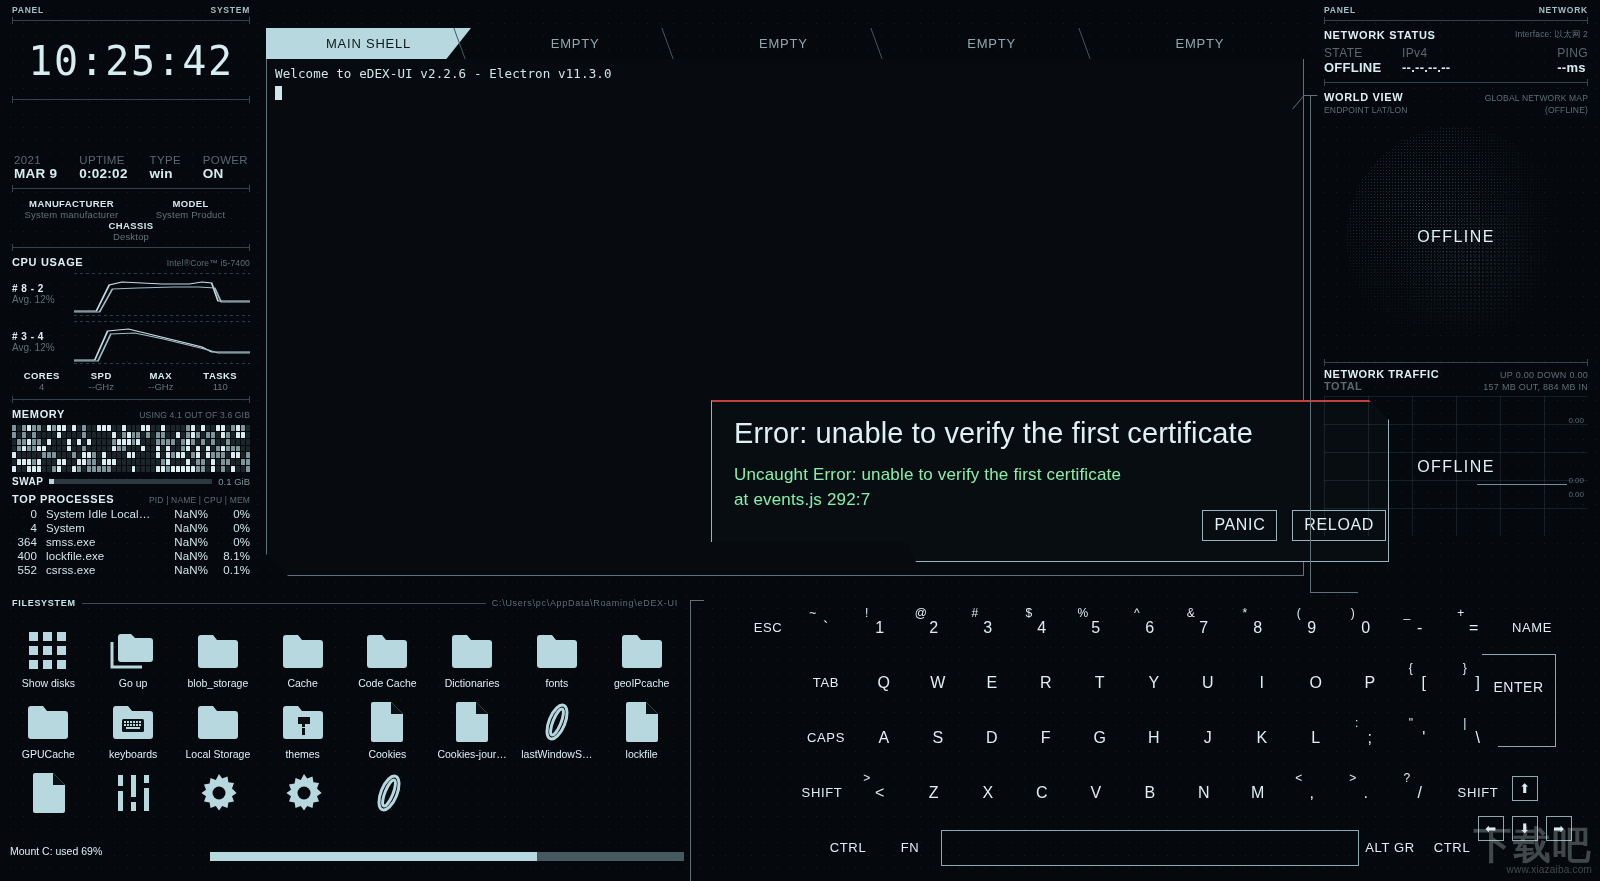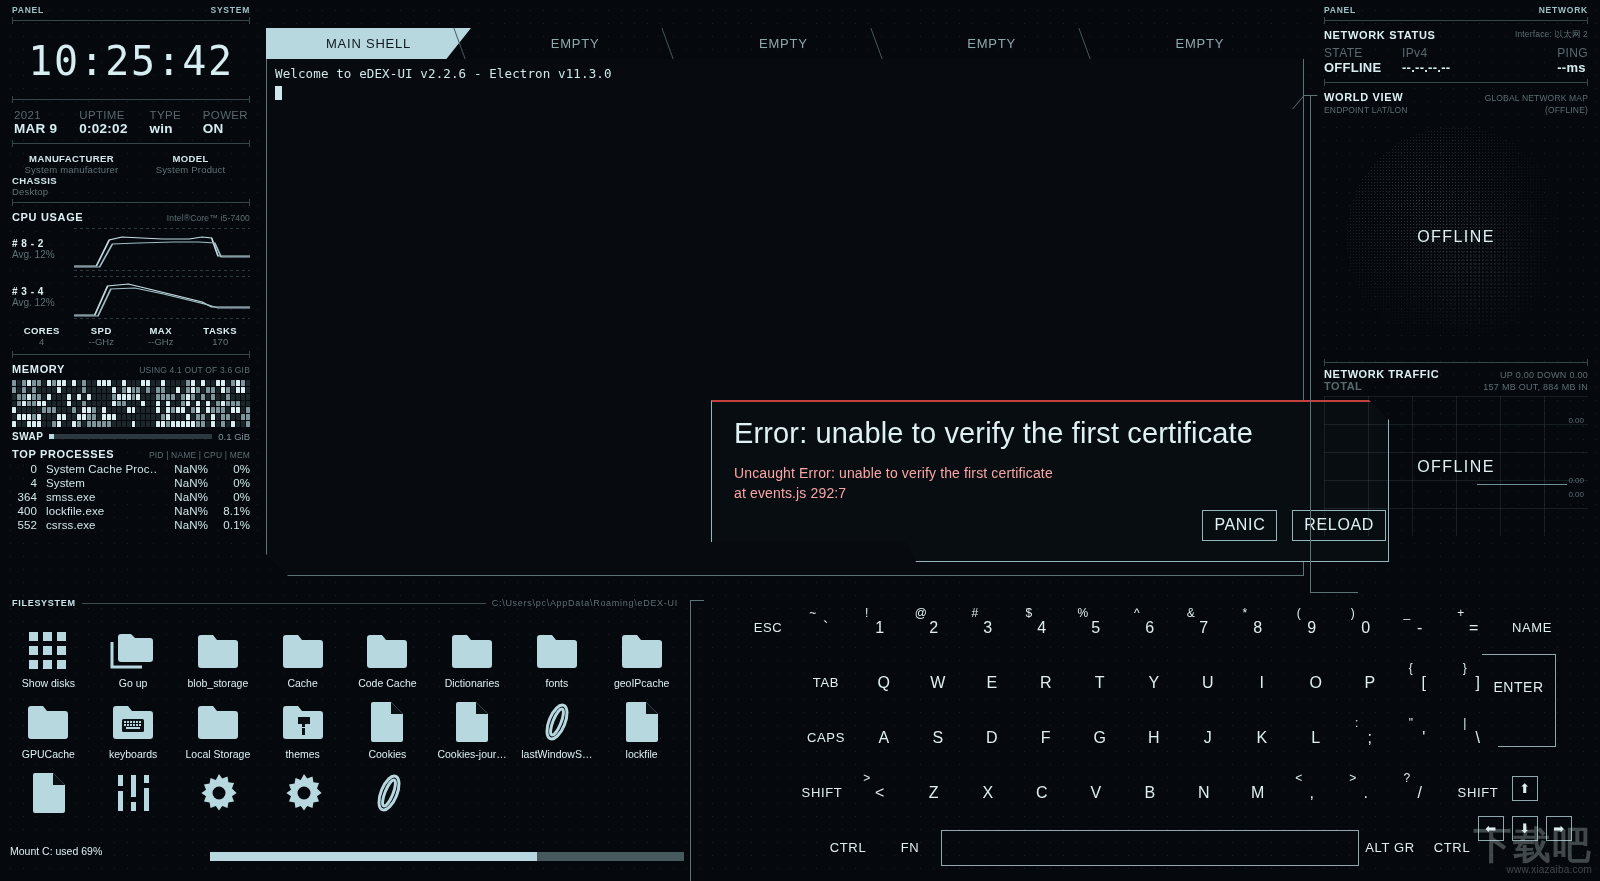--- a/index.html
+++ b/index.html
@@ -37,27 +37,27 @@
   
   #left{ position:absolute; left:0; top:0; width:262px; height:598px; padding:0 12px; }
   #left-top{ display:flex; justify-content:space-between; padding-top:5px; }
   #left-top span{ font-size:8.5px; font-weight:bold; letter-spacing:.09em; color:#9fc0c6; }
   .clock{
     font-size:40px; letter-spacing:.04em; color:#d6eef2; text-align:center;
     font-family:"DejaVu Sans Mono", monospace; padding:12px 0 10px; font-weight:300;
   }
   .syscols{ display:flex; justify-content:space-between; padding:4px 2px 2px; }
   .syscol{ text-align:left; }
-  .syscol .k{ font-size:11.5px; color:#59696e; letter-spacing:.03em; }
+  .syscol .k{ font-size:11.5px; color:#59696e; letter-spacing:.03em;margin-top:45px; }
   .syscol .v{ font-size:13.5px; color:#d6eef2; font-weight:bold; letter-spacing:.02em; }
   .hwrow{ display:flex; justify-content:space-between; padding-top:4px; }
   .hw{ text-align:center; flex:1; }
   .hw .k{ font-size:9.5px; font-weight:bold; color:#d2e8ec; letter-spacing:.04em; }
   .hw .v{ font-size:9.5px; color:#62757a; letter-spacing:.02em; }
-  .hw.center{ text-align:left; }
+  .hw.center{ text-align:center; }
 
   .secthead{ display:flex; justify-content:space-between; align-items:flex-end; padding:3px 0 2px; }
   .secthead .t{ font-size:11px; font-weight:bold; letter-spacing:.06em; color:#dcf0f4; }
   .secthead .s{ font-size:8.5px; color:#5d7076; letter-spacing:.02em; }
 
   .cpublk{ display:flex; align-items:center; height:48px; position:relative; }
   .cpublk .lbl{ width:62px; }
   .cpublk .lbl .n{ font-size:10px; font-weight:bold; color:#dcf0f4; letter-spacing:.05em;}
   .cpublk .lbl .a{ font-size:10px; color:#5d7076; }
   .cpugraph{ flex:1; height:46px; position:relative; }
@@ -102,21 +102,21 @@
   #termtext{ font-family:"DejaVu Sans Mono", monospace; font-size:12.5px; color:#cfe6ea;
     letter-spacing:.01em; line-height:1.45; }
   #caret{ display:inline-block; width:7px; height:14px; background:#cfe6ea; margin-top:3px; }
 
   
   #modal{ position:absolute; left:445px; top:372px; width:678px; height:162px;
     background:#080d11; border:1px solid #93b5bb; border-top:2px solid #c3413c;
     clip-path:polygon(0 0, calc(100% - 20px) 0, 100% 20px, 100% 100%, 205px 100%, 195px calc(100% - 20px), 0 calc(100% - 20px));
     padding:16px 22px 0; }
   #modal h1{ font-size:29px; font-weight:500; color:#dff1f4; letter-spacing:.005em; line-height:1.1; }
-  #modal .msg{ font-size:14px; color:#fca5a5; line-height:1.45; padding-top:13px; letter-spacing:.01em; }
+  #modal .msg{ font-size:17px; color:#86efac; line-height:1.45; padding-top:13px; letter-spacing:.01em; }
   #modal .btns{ position:absolute; right:2px; bottom:20px; display:flex; gap:15px; }
   #modal .btns button{ background:transparent; border:1px solid #93b5bb; color:#dff1f4;
     font-size:16px; letter-spacing:.04em; padding:5px 11px 6px; font-family:inherit; cursor:pointer; }
 
   
   #right{ position:absolute; left:1318px; top:0; width:282px; height:598px; padding:0 12px 0 6px; }
   #rdivider{ position:absolute; left:1310px; top:95px; width:1px; height:498px; background:#5e7278; }
   #rdivider:after{ content:""; position:absolute; left:0; bottom:0; width:48px; height:1px; background:#5e7278; }
   #rdivider:before{ content:""; position:absolute; left:-12px; top:0; width:13px; height:13px;
     border-left:1px solid #5e7278; border-top:1px solid #5e7278; transform:skewX(-40deg); }
@@ -293,21 +293,21 @@
       <div>
         <div class="k">SPD</div>
         <div class="v">--GHz</div>
       </div>
       <div>
         <div class="k">MAX</div>
         <div class="v">--GHz</div>
       </div>
       <div>
         <div class="k">TASKS</div>
-        <div class="v">170</div>
+        <div class="v">110</div>
       </div>
     </div>
     <div class="rule"></div>
 
     <div class="secthead">
       <div class="t">MEMORY</div>
       <div class="s">USING 4.1 OUT OF 3.6 GIB</div>
     </div>
     <div id="memgrid">
         <i style="background: rgb(125, 150, 156);"></i>
@@ -656,21 +656,21 @@
       <div class="rb">0.1 GiB</div>
     </div>
 
     <div class="secthead">
       <div class="t">TOP PROCESSES</div>
       <div class="s">PID | NAME | CPU | MEM</div>
     </div>
     <div id="proclist">
         <div class="procrow">
           <span class="pid">0</span>
-          <span class="nm">System Cache Proc…</span>
+          <span class="nm">System Idle Local…</span>
           <span class="cp">NaN%</span>
           <span class="mm">0%</span>
         </div>
         <div class="procrow">
           <span class="pid">4</span>
           <span class="nm">System</span>
           <span class="cp">NaN%</span>
           <span class="mm">0%</span>
         </div>
         <div class="procrow">

